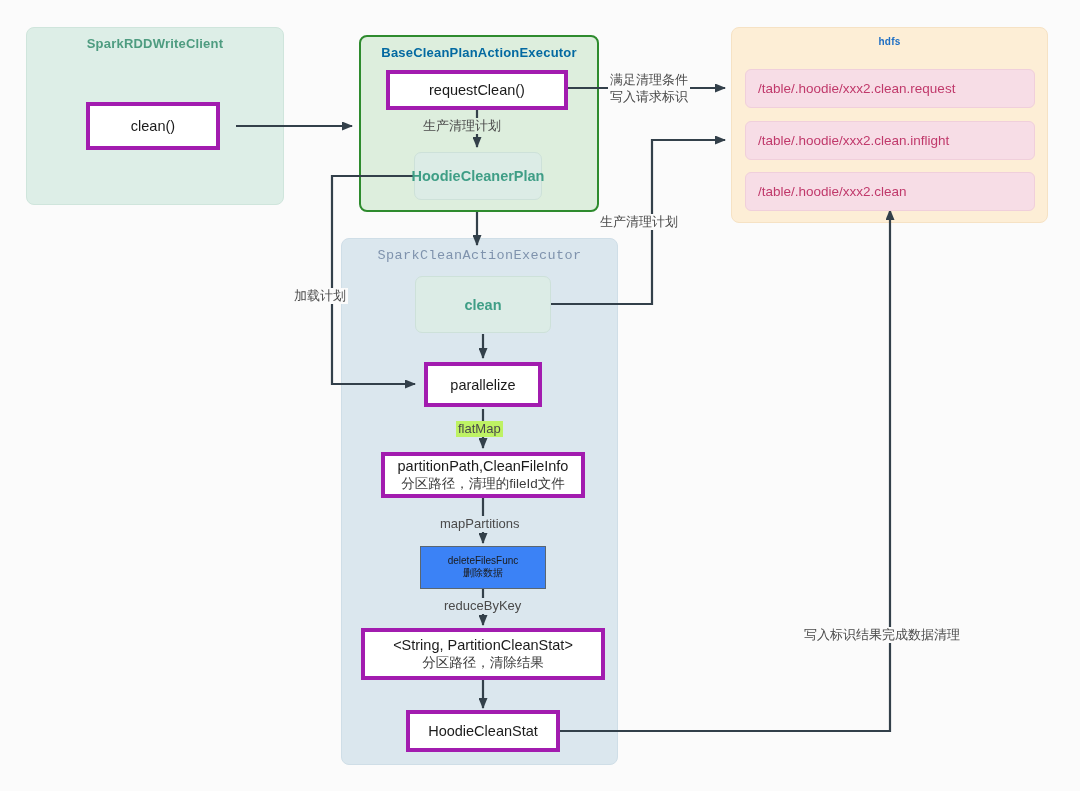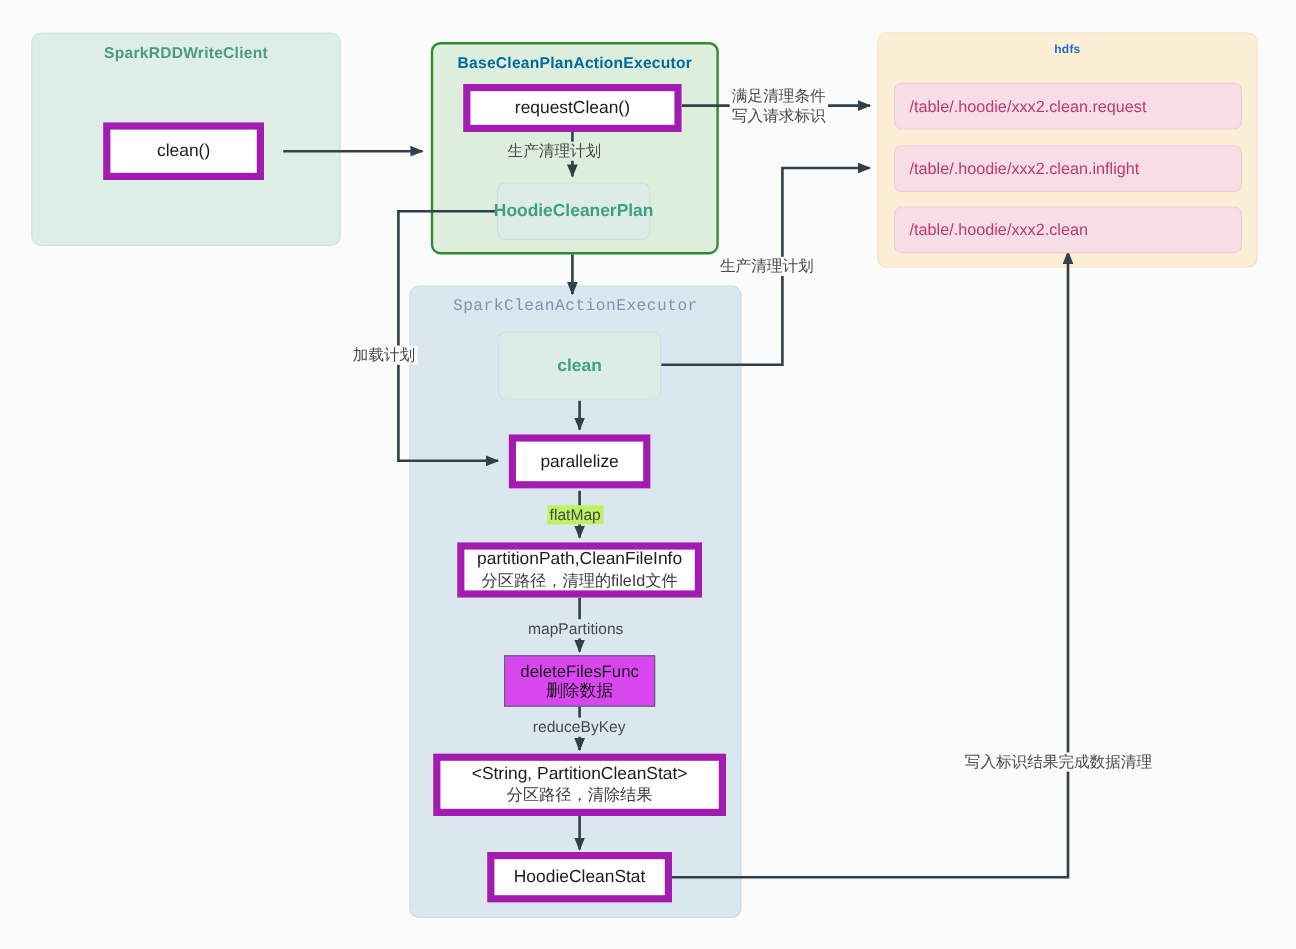--- a/index.html
+++ b/index.html
@@ -70,34 +70,34 @@
     position: absolute;
     box-sizing: border-box;
     display: flex;
     flex-direction: column;
     align-items: center;
     justify-content: center;
     text-align: center;
   }
   .node-white {
     background: #ffffff;
-    border: 6px solid #a21caf;
+    border: 4px solid #a21caf;
     color: #1b1b1b;
     font-size: 14.5px;
   }
   .node-white .sub {
     font-size: 13.5px;
     color: #3c3c3c;
     margin-top: 1px;
   }
   .node-soft {
-    background: #d946ef;
+    background: #3b82f6;
     border: 1.6px solid #5a6670;
     color: #1b1b1b;
-    font-size: 14px;
+    font-size: 10px;
   }
   .node-plan {
     background: #dcece6;
     border: 1px solid #cde1d9;
     border-radius: 7px;
     color: #3f9e86;
     font-weight: bold;
     font-size: 14.5px;
   }
   .node-clean {

